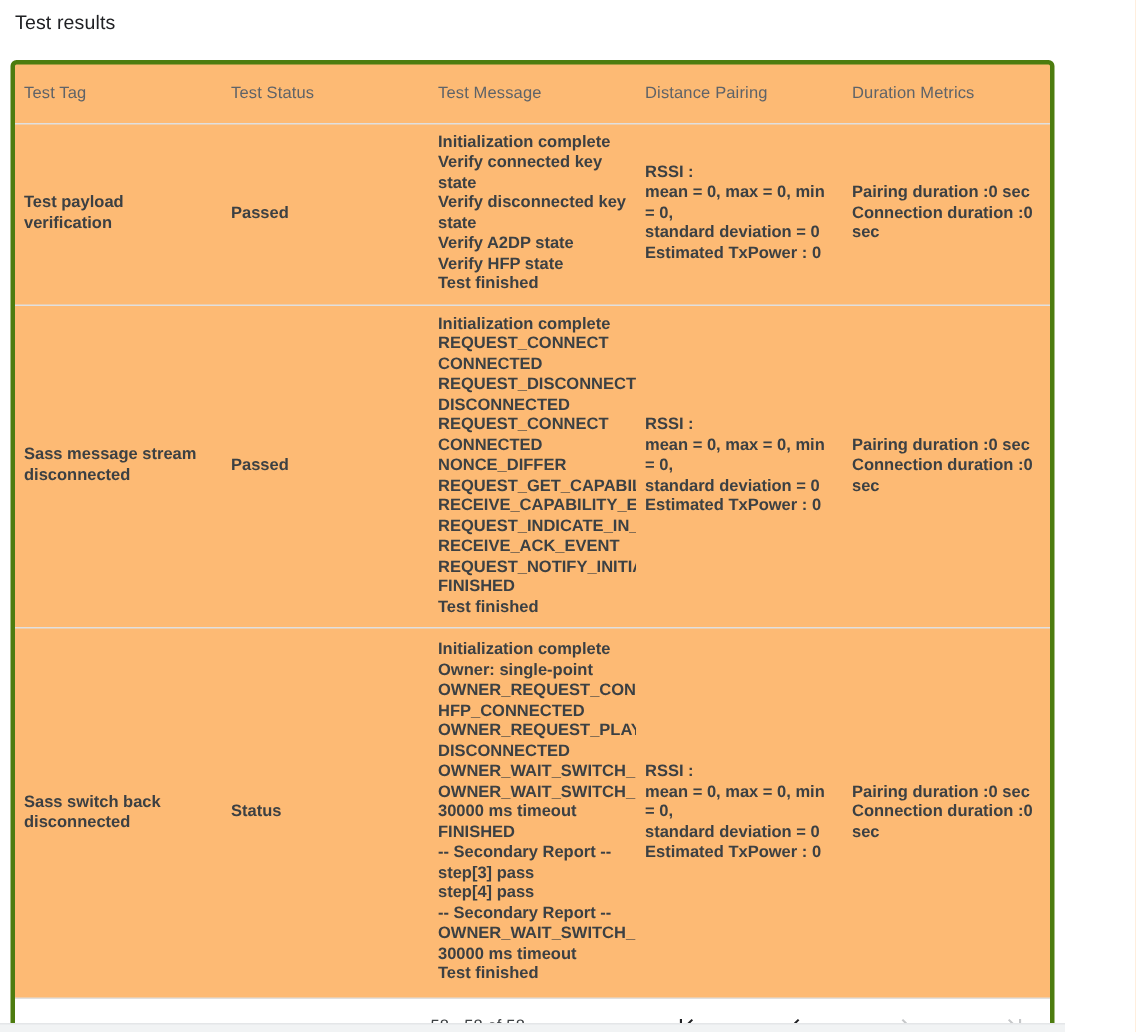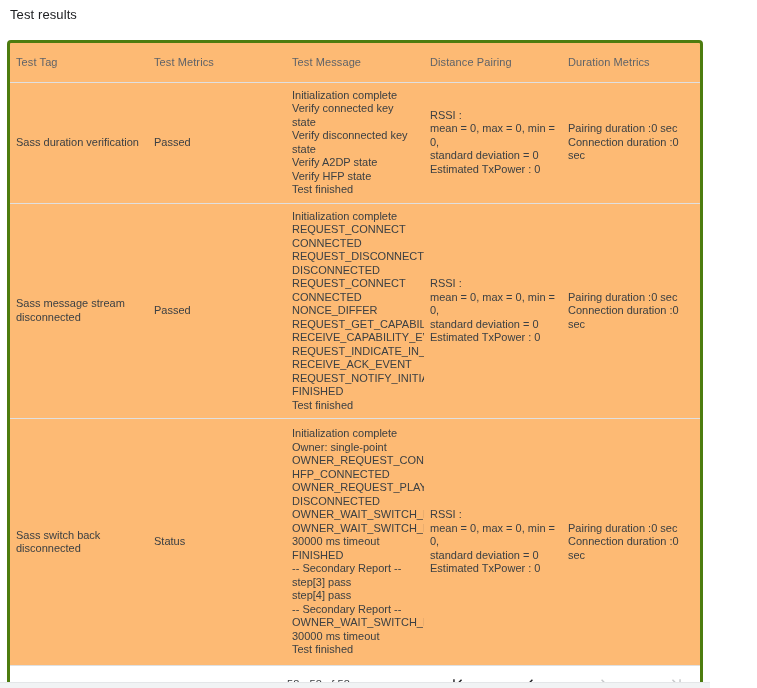--- a/index.html
+++ b/index.html
@@ -29,20 +29,21 @@
     table-layout: fixed;
   }
   table.results col { width: 20%; }
   th, td {
     text-align: left;
     vertical-align: middle;
     font-size: 11px;
     line-height: 13.5px;
     padding: 6px 6px 6px 6px;
     overflow: hidden;
+    font-weight: bold;
   }
   thead th {
     height: 39px;
     font-weight: 400;
     color: #5f6368;
     border-bottom: 1px solid #e0e0e0;
     letter-spacing: 0.1px;
   }
   tbody tr { border-bottom: 1px solid #e0e0e0; }
   tbody td { color: #3c4043; }
@@ -95,29 +96,29 @@
       <colgroup>
           <col>
           <col>
           <col>
           <col>
           <col>
         </colgroup>
       <thead>
         <tr>
           <th>Test Tag</th>
-          <th>Test Metrics</th>
+          <th>Test Status</th>
           <th>Test Message</th>
           <th>Distance Pairing</th>
           <th>Duration Metrics</th>
         </tr>
       </thead>
       <tbody>
         <tr class="row-h0">
-          <td>Sass duration verification</td>
+          <td>Test payload verification</td>
           <td>Passed</td>
           <td class="multiline">Initialization complete
 Verify connected key state
 Verify disconnected key state
 Verify A2DP state
 Verify HFP state
 Test finished</td>
           <td class="multiline">RSSI :
 mean = 0, max = 0, min = 0,
 standard deviation = 0

